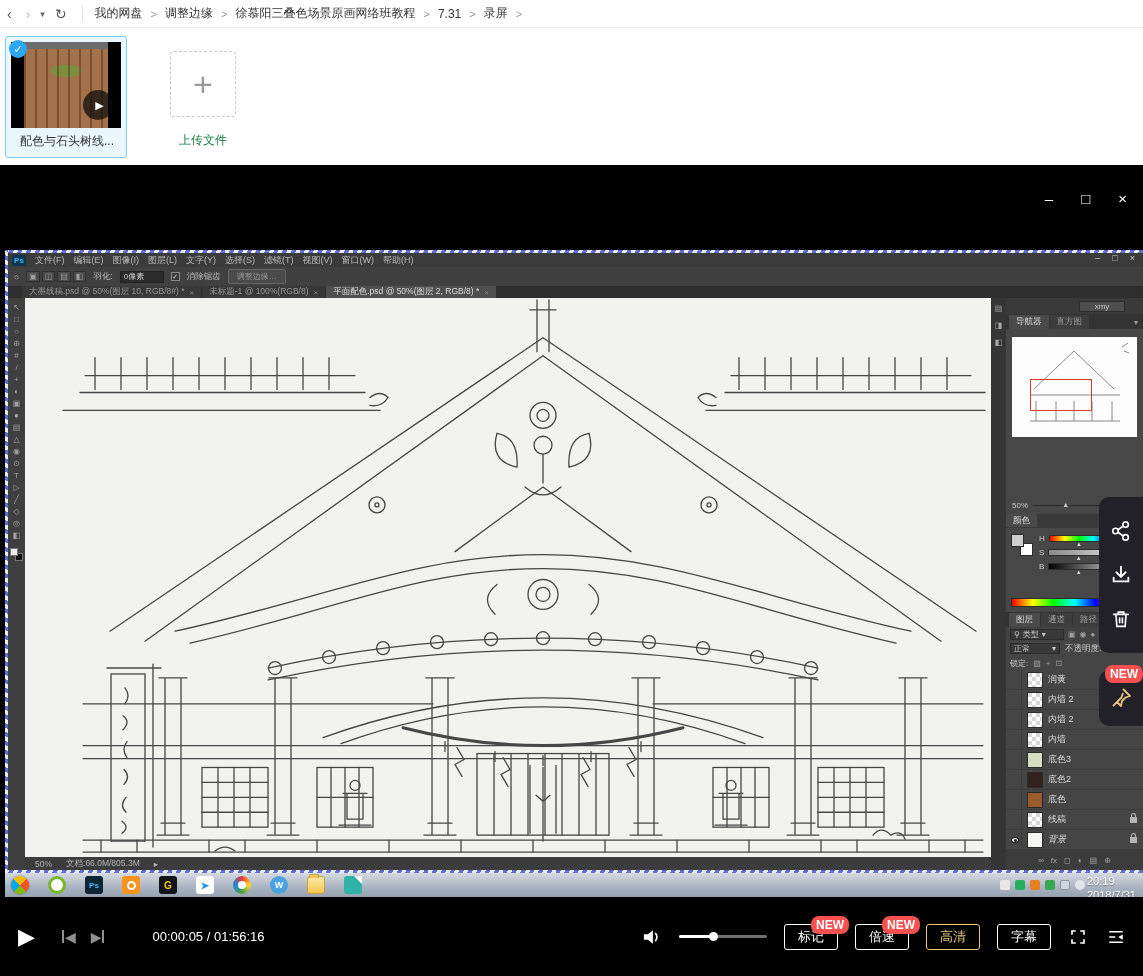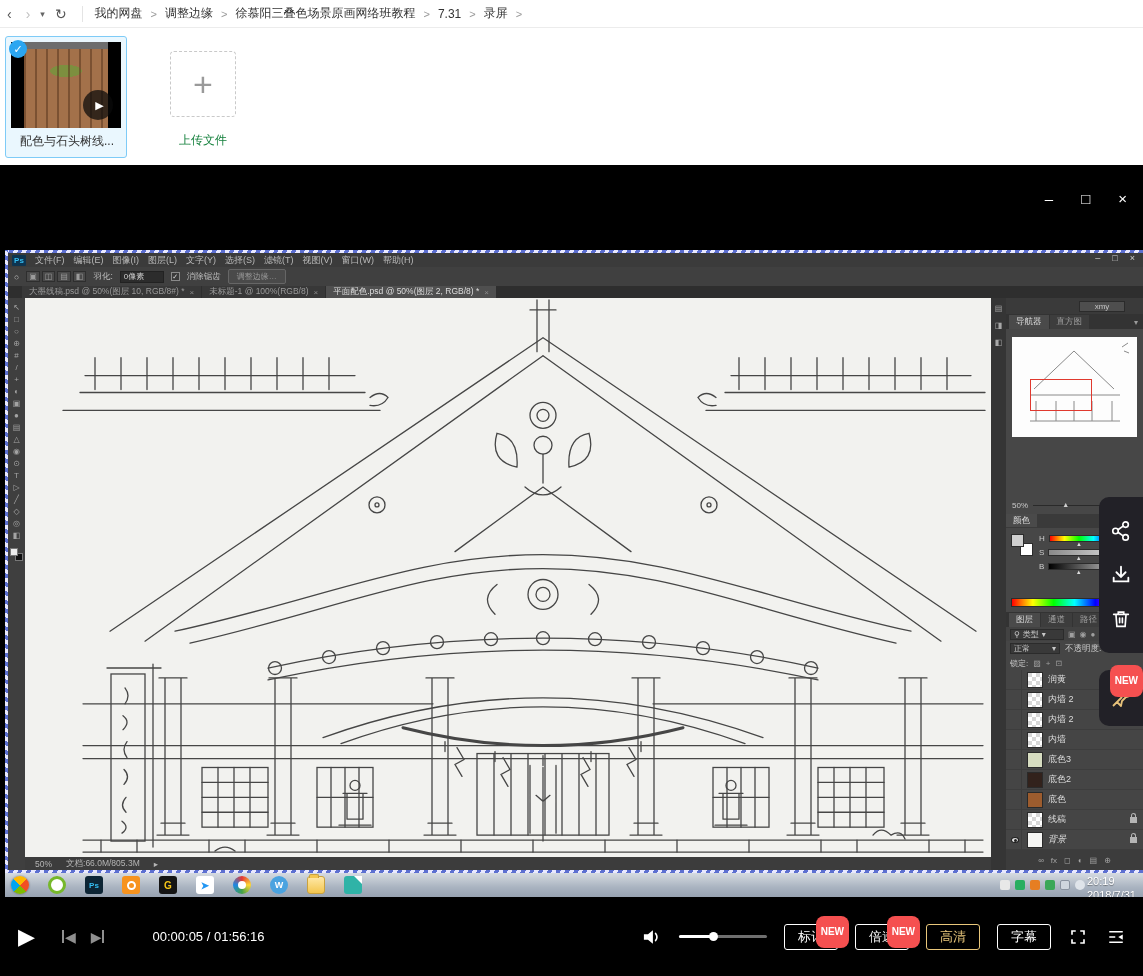--- a/index.html
+++ b/index.html
@@ -109,21 +109,21 @@
   .lthumb{width:16px;height:16px;border:1px solid #2a2a2a;background:repeating-conic-gradient(#fff 0 25%,#d7d7d7 0 50%) 0 0/8px 8px}
   .lthumb.plain{background:#f5f5f3}
   .lname{flex:1;font-size:9px;color:#ddd;white-space:nowrap;overflow:hidden}
   .mini-lock{width:7px;height:6px;background:#b5b5b5;position:relative;margin-right:6px}
   .mini-lock:before{content:"";position:absolute;left:1px;top:-4px;width:3px;height:3px;border:1px solid #b5b5b5;border-bottom:none;border-radius:3px 3px 0 0}
   #layers-footer{flex:1;background:#3c3c3c;display:flex;align-items:center;justify-content:center;gap:7px;font-size:8px;color:#a5a5a5}
 
   
   #action-bar{right:0;top:332px;width:44px;height:156px;background:#222127;border-radius:10px 0 0 10px;display:flex;flex-direction:column;align-items:center;justify-content:space-around;padding:12px 0;z-index:20}
   #pin-box{right:0;top:505px;width:44px;height:56px;background:#222127;border-radius:10px 0 0 10px;display:flex;align-items:center;justify-content:center;z-index:20}
-  .badge{position:absolute;background:#f55050;color:#fff;font-size:10px;font-weight:bold;border-radius:8px;padding:10px 5px;line-height:1.2}
+  .badge{position:absolute;background:#f55050;color:#fff;font-size:12px;font-weight:bold;border-radius:8px;padding:2px 5px;line-height:1.2}
   #pin-badge{top:-5px;right:0}
 
   
   #taskbar{left:5px;top:708px;width:1138px;height:24px;background:linear-gradient(#d6dbe1,#a9b3c0 60%,#97a2b1);display:flex;align-items:center;padding-left:6px;gap:19px}
   .tbicon{width:18px;height:18px;border-radius:3px;display:flex;align-items:center;justify-content:center;font-size:10px;font-weight:bold;flex:none}
   #tb-start{border-radius:50%;background:conic-gradient(from 45deg,#f25022 0 90deg,#7fba00 0 180deg,#00a4ef 0 270deg,#ffb900 0);box-shadow:0 0 2px rgba(0,0,0,.5)}
   #tb-360{border-radius:50%;background:#fff;border:3px solid #76b82a}
   #tb-ps{background:#0d2535;color:#35bdf2;font-size:8px}
   #tb-cam{background:#f7931e;color:#fff}
   #tb-cam i{width:9px;height:9px;border:2px solid #fff;border-radius:50%;display:block}

